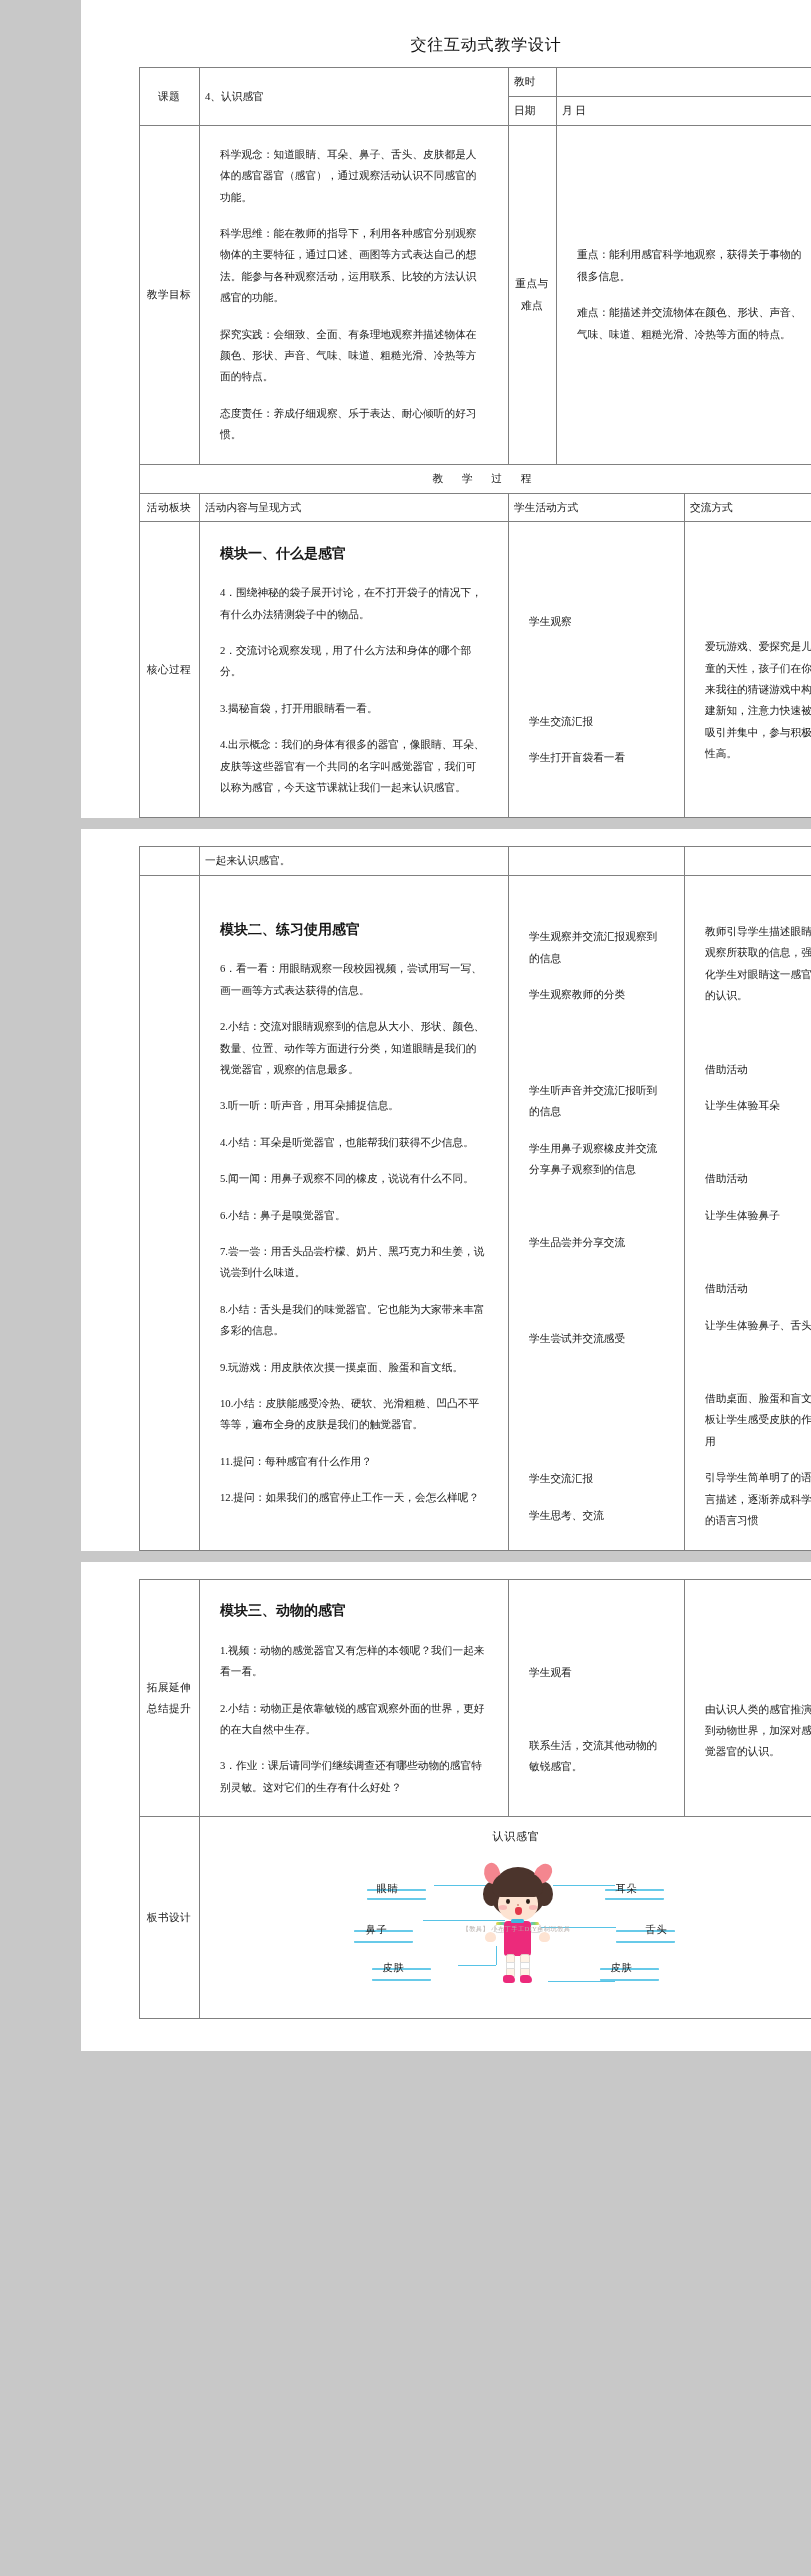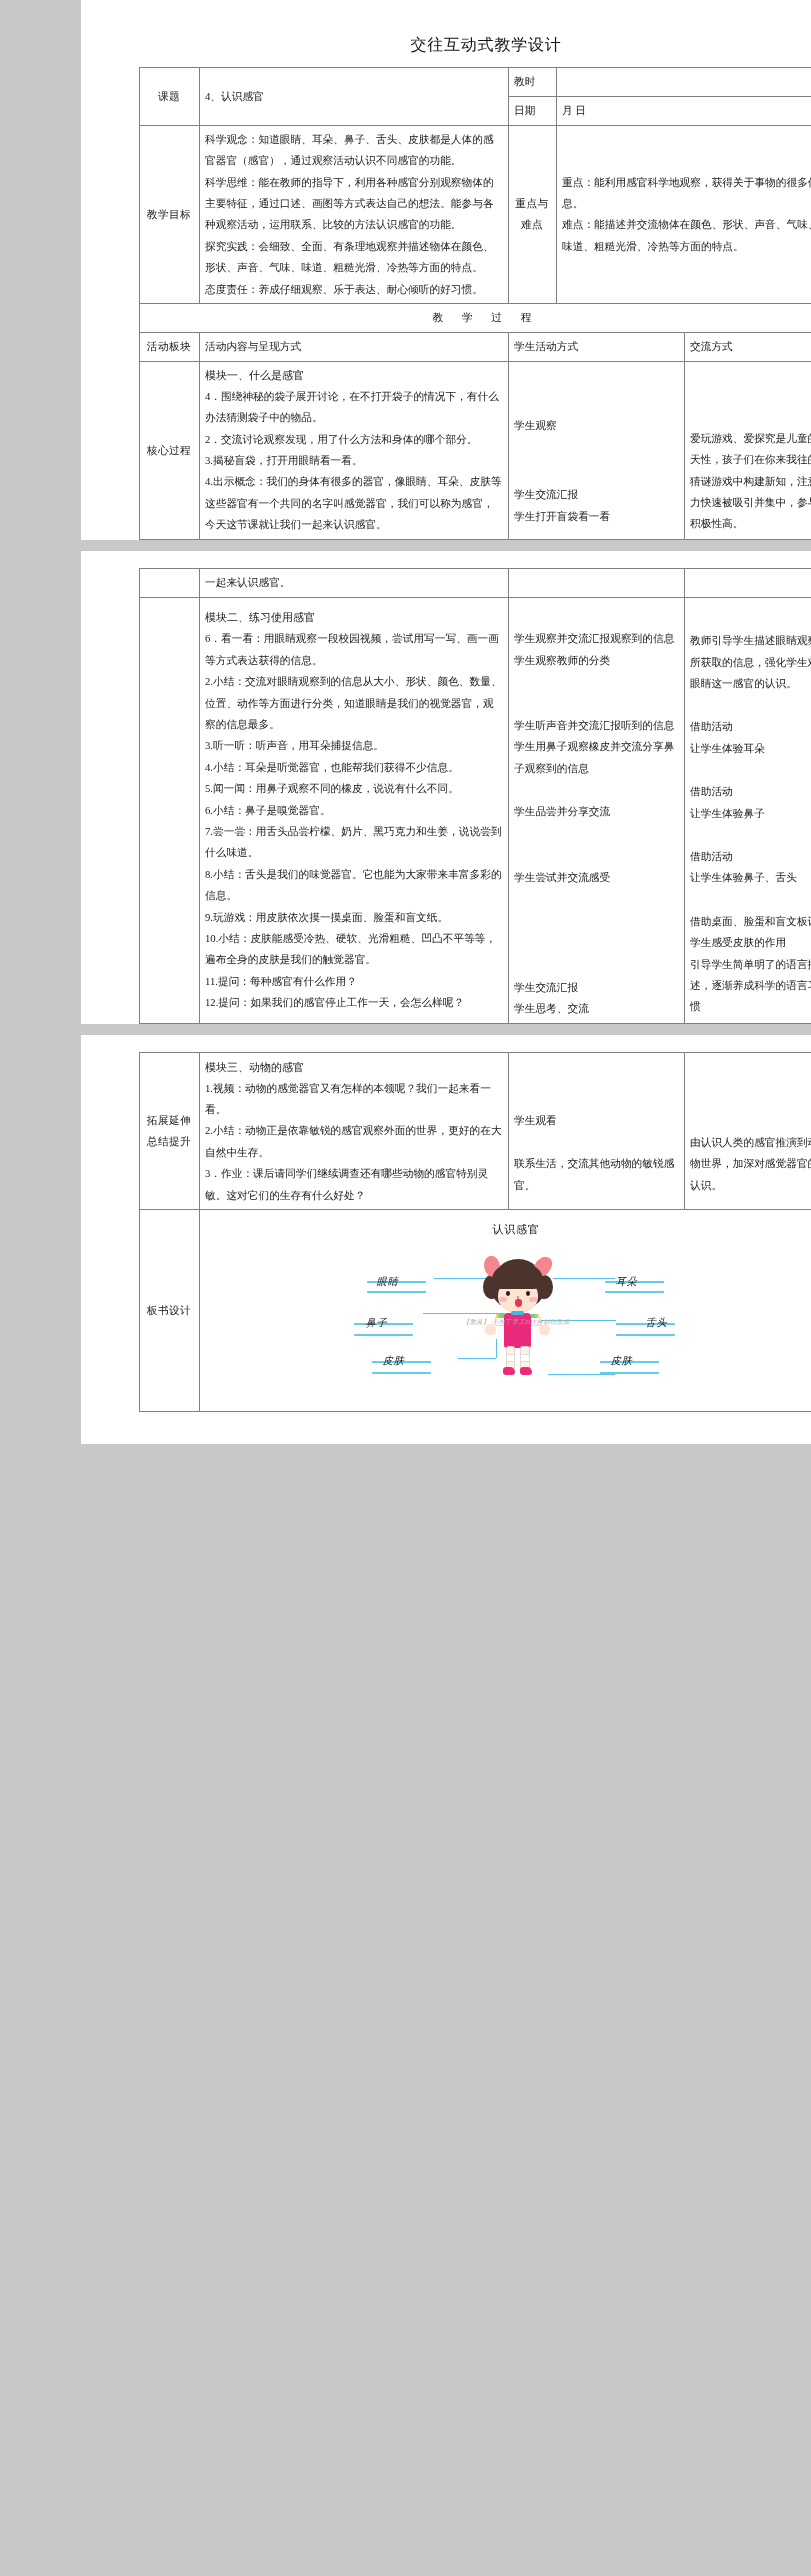--- a/index.html
+++ b/index.html
@@ -55,55 +55,54 @@
     vertical-align: middle;
     letter-spacing: 0.4px;
   }
   td.center {
     text-align: left;
   }
   td.mid   { vertical-align: middle; }
   td.top   { vertical-align: top; }
 
   .module-head {
-    font-weight: normal;
-    font-size: 11px;
+    font-weight: bold;
+    font-size: 14px;
     line-height: 1.9;
   }
   .proc-banner {
     text-align: center;
     letter-spacing: 8px;
     font-size: 11px;
     padding: 6.3px 0;
   }
   .col-head {
     font-size: 10.7px;
   }
-  .p { margin: 0; }
+  .p { margin: 15px; }
 
   
   .board-wrap {
     position: relative;
     width: 100%;
     min-height: 182px;
     padding: 4.8px 0 8px 0;
     box-sizing: border-box;
   }
   .board-title {
     text-align: center;
     font-size: 11px;
     margin-bottom: 1.6px;
     letter-spacing: 0.8px;
   }
   .board-canvas {
     position: relative;
     width: 333px;
     height: 158px;
     margin: 0 auto;
-    font-style: italic;
   }
   .bd-label {
     position: absolute;
     font-size: 10.3px;
     color: #202020;
     letter-spacing: 0.8px;
     white-space: nowrap;
   }
   .swoosh {
     position: absolute;

